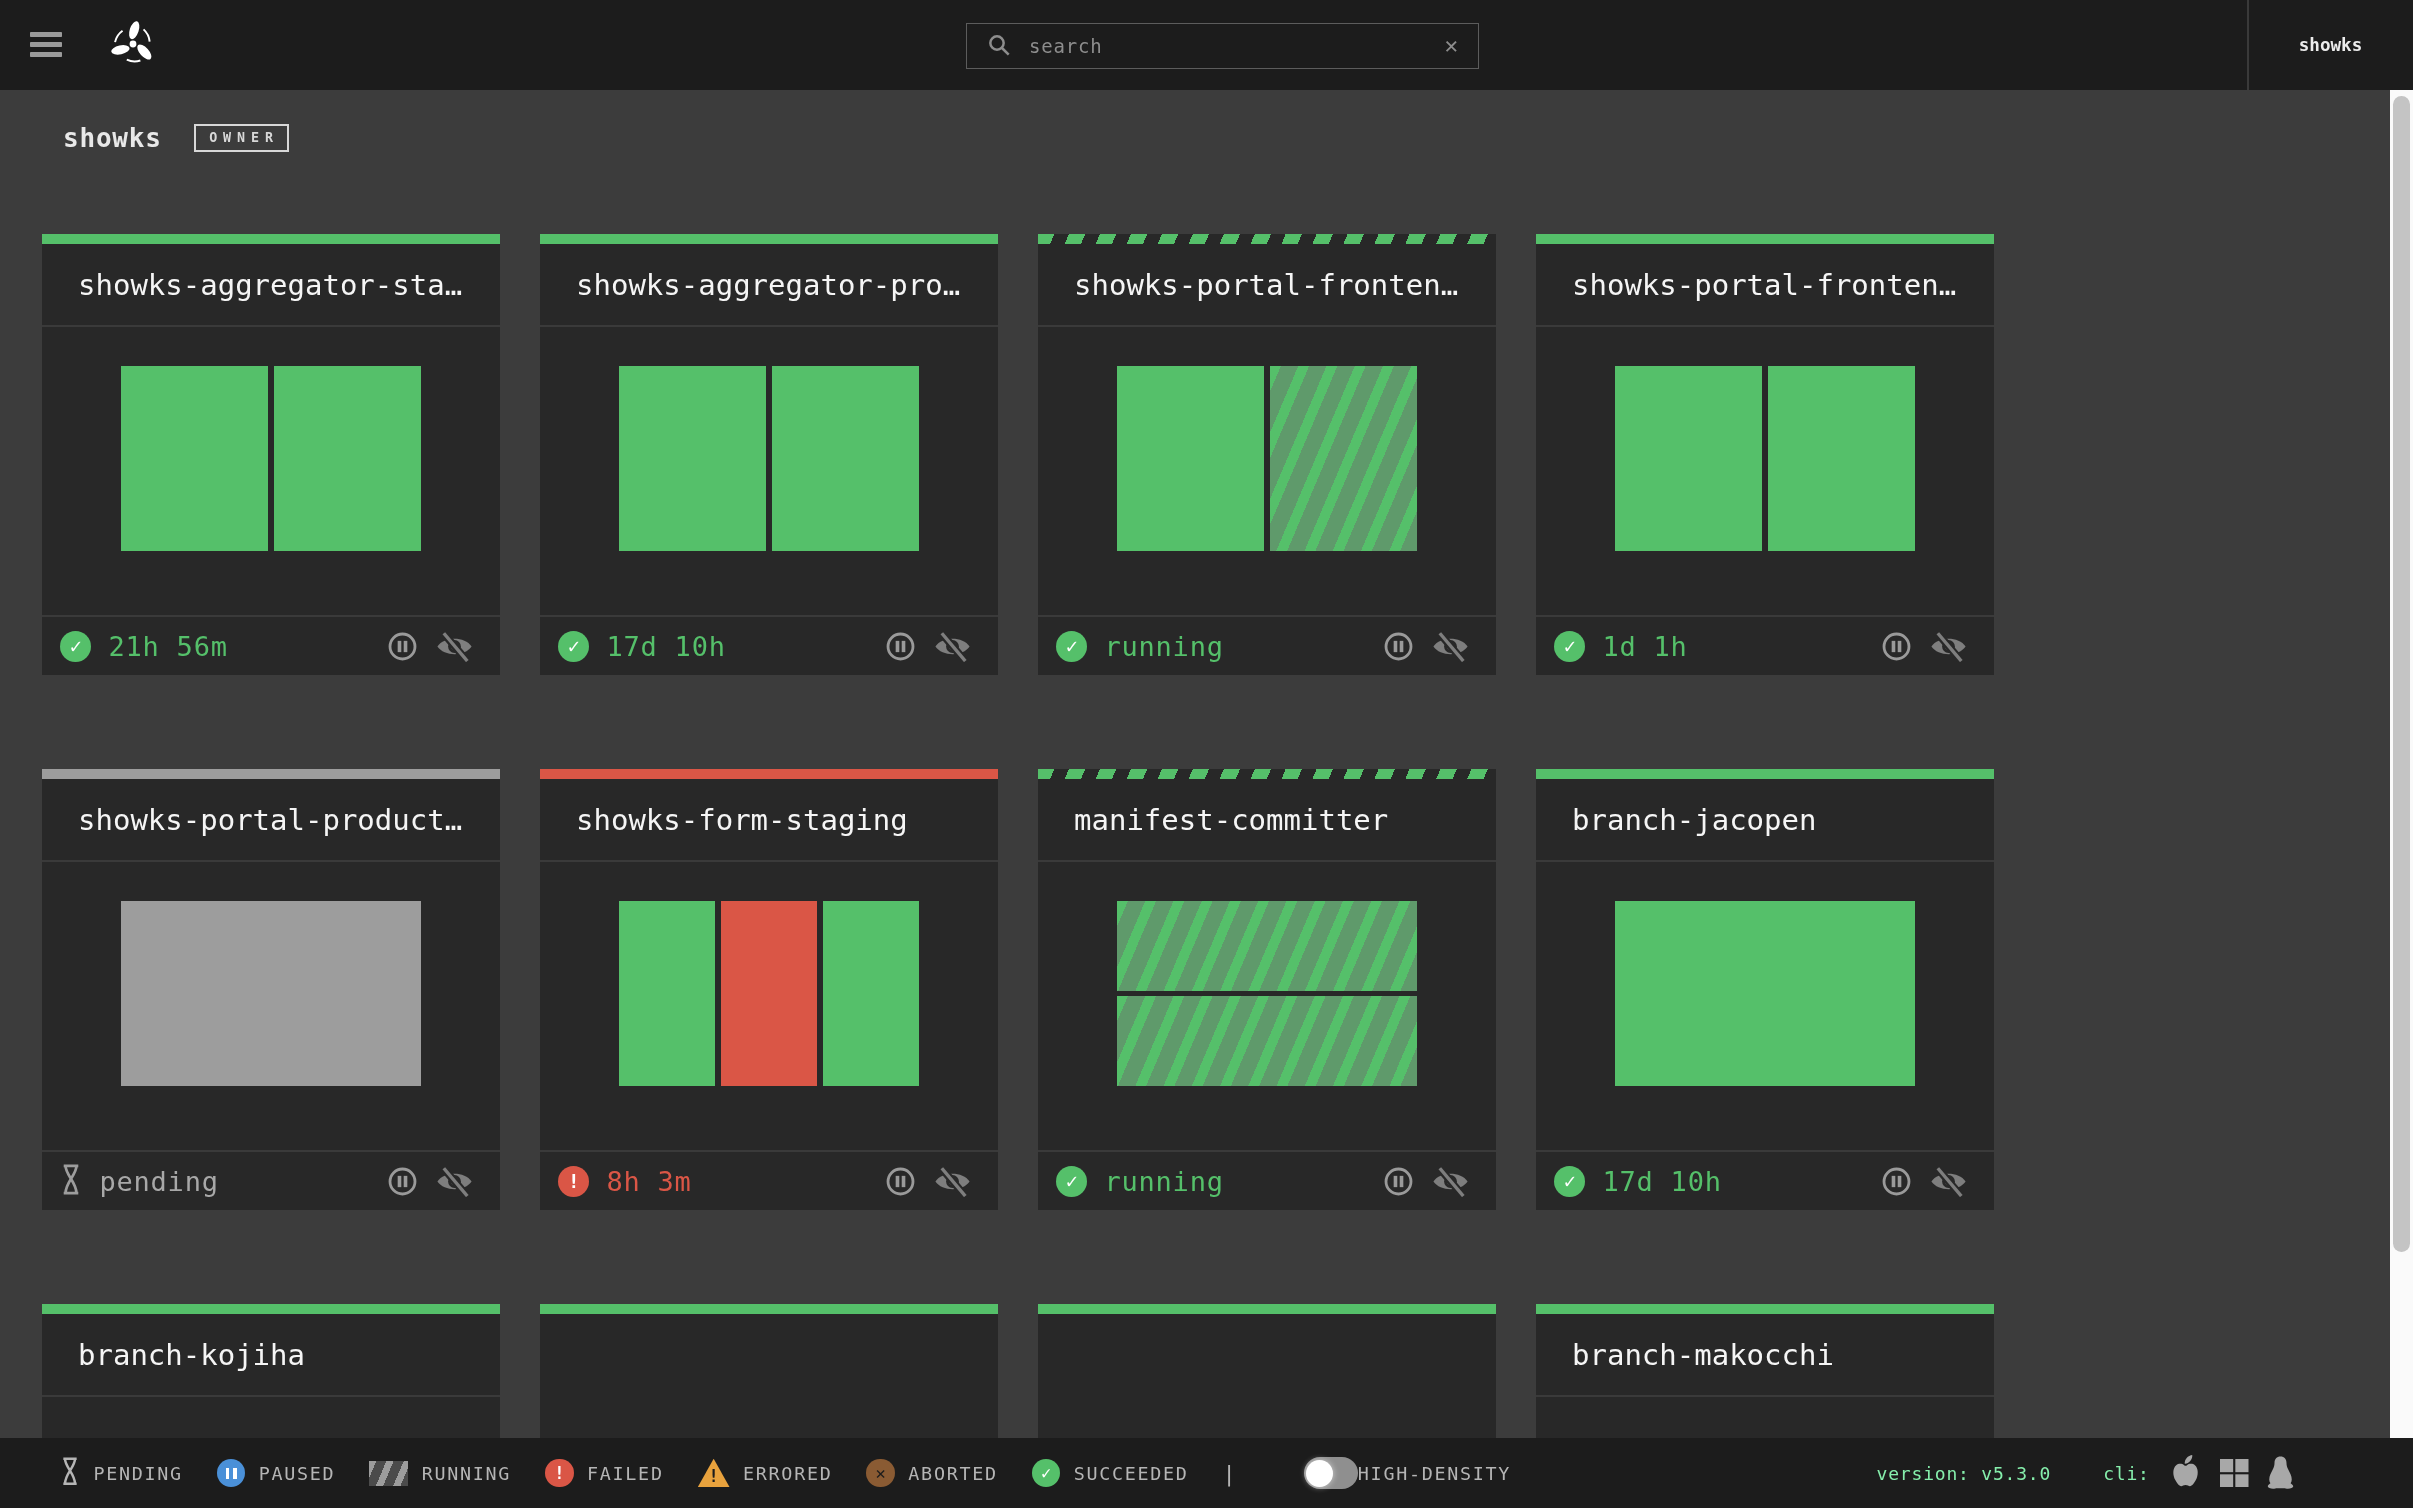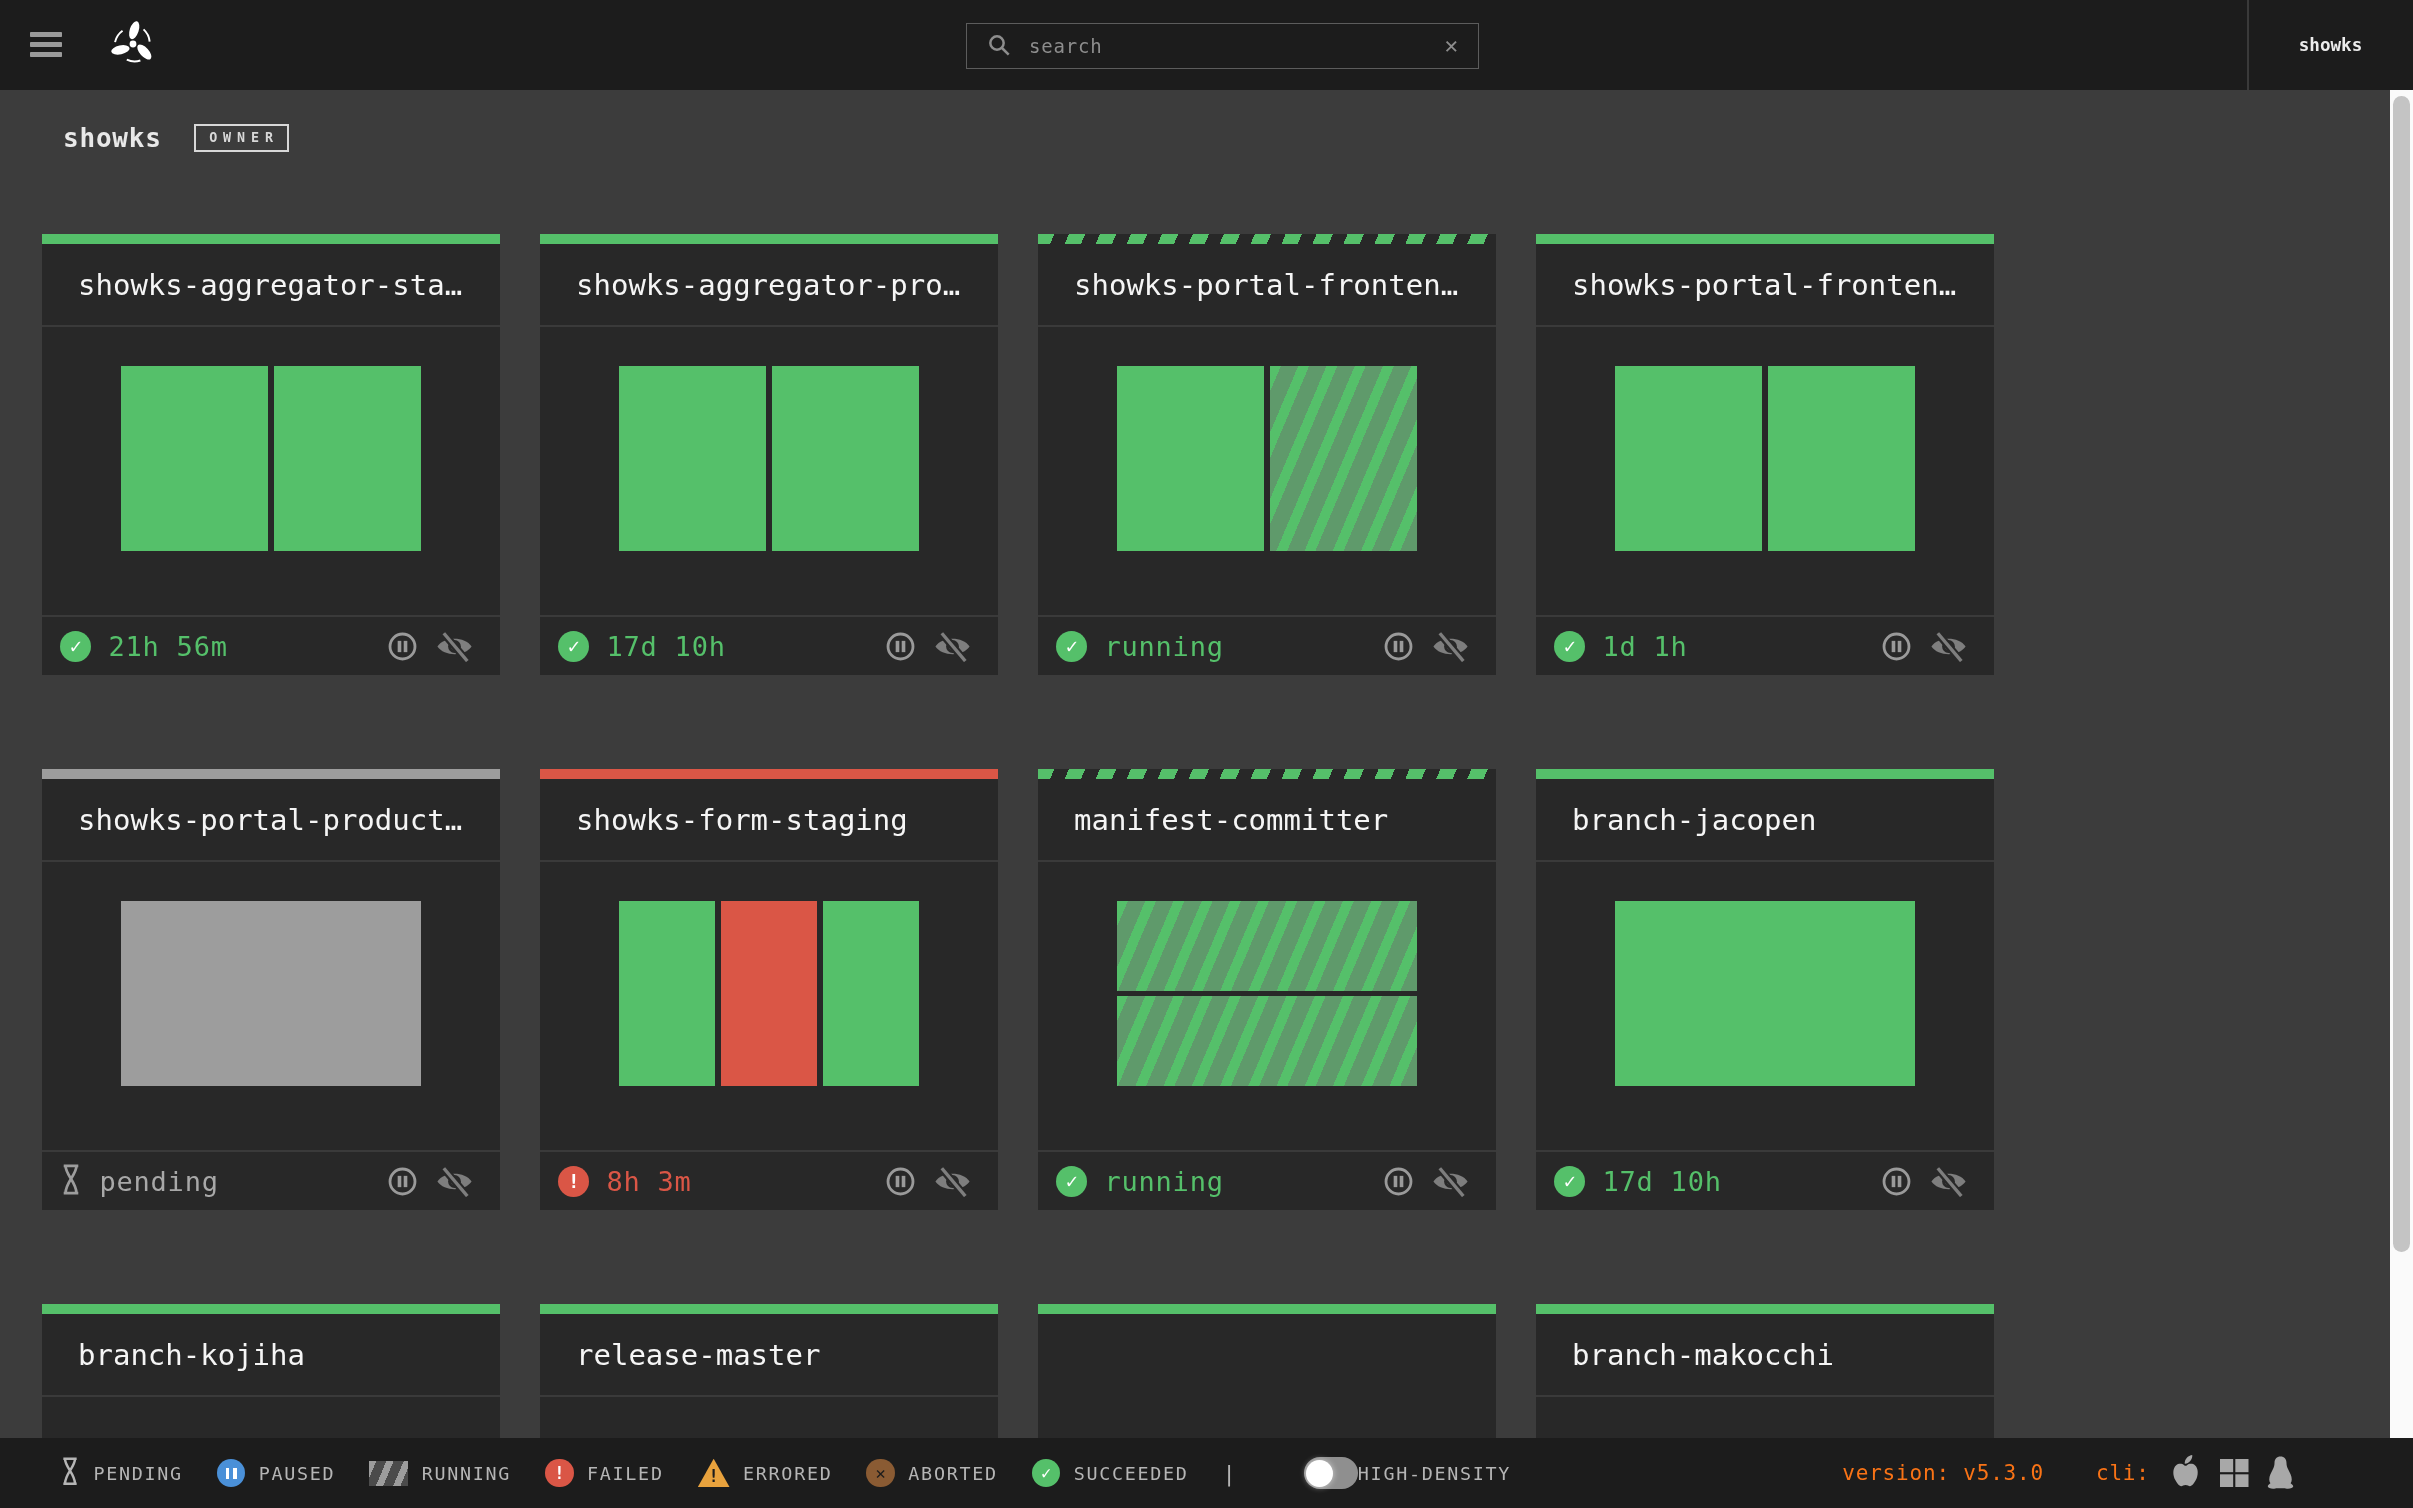--- a/index.html
+++ b/index.html
@@ -107,21 +107,21 @@
   .lg-triangle { width:32px; height:28.5px; background:var(--amber,#e8a23d);
     clip-path:polygon(50% 0, 100% 100%, 0 100%);
     display:flex; align-items:flex-end; justify-content:center;
     font-size:17px; font-weight:bold; color:#1c1c1c; padding-bottom:1.7px; }
   .legend-sep { color:#b5b5b5; font-size:22px; margin:0 34px; }
   .hd-group { display:flex; align-items:center; margin-left:34px; }
   .toggle { width:54px; height:32px; border-radius:16px; background:#8f8f8f; position:relative; cursor:pointer; }
   .toggle .knob { position:absolute; left:2.5px; top:2.5px; width:27px; height:27px; border-radius:50%; background:#fff;
     box-shadow:0 0 6.7px rgba(255,255,255,.6); }
   .footer-right { margin-left:auto; display:flex; align-items:center; gap:22px; padding-right:119px; }
-  .version-text, .cli-label { font-size:21px; color:#f97316; letter-spacing:0.8px; }
+  .version-text, .cli-label { font-size:18px; color:#86efac; letter-spacing:0.8px; }
   .version-text { margin-right:30px; }
   .cli-icons { display:flex; align-items:center; gap:18.4px; }
   .cli-icons .icon-btn { cursor:pointer; }
 
   
   .scrollbar {
     position:absolute; right:0; top:90px; width:23.5px; height:1348px;
     background:#fafafa; z-index:25;
   }
   .scroll-thumb { position:absolute; left:3.4px; top:5.9px; width:17px; height:1156px;
@@ -460,23 +460,20 @@
       <span class="card-title">branch-kojiha</span>
     </div>
     <div class="card-body">
       
     </div>
 
   </div>
 
   <div class="card">
     <div class="banner banner-succeeded"></div>
-    <div class="card-header">
-      <span class="card-title">release-master</span>
-    </div>
     <div class="card-body">
       
     </div>
 
   </div>
 
   <div class="card">
     <div class="banner banner-succeeded"></div>
     <div class="card-body">
       

